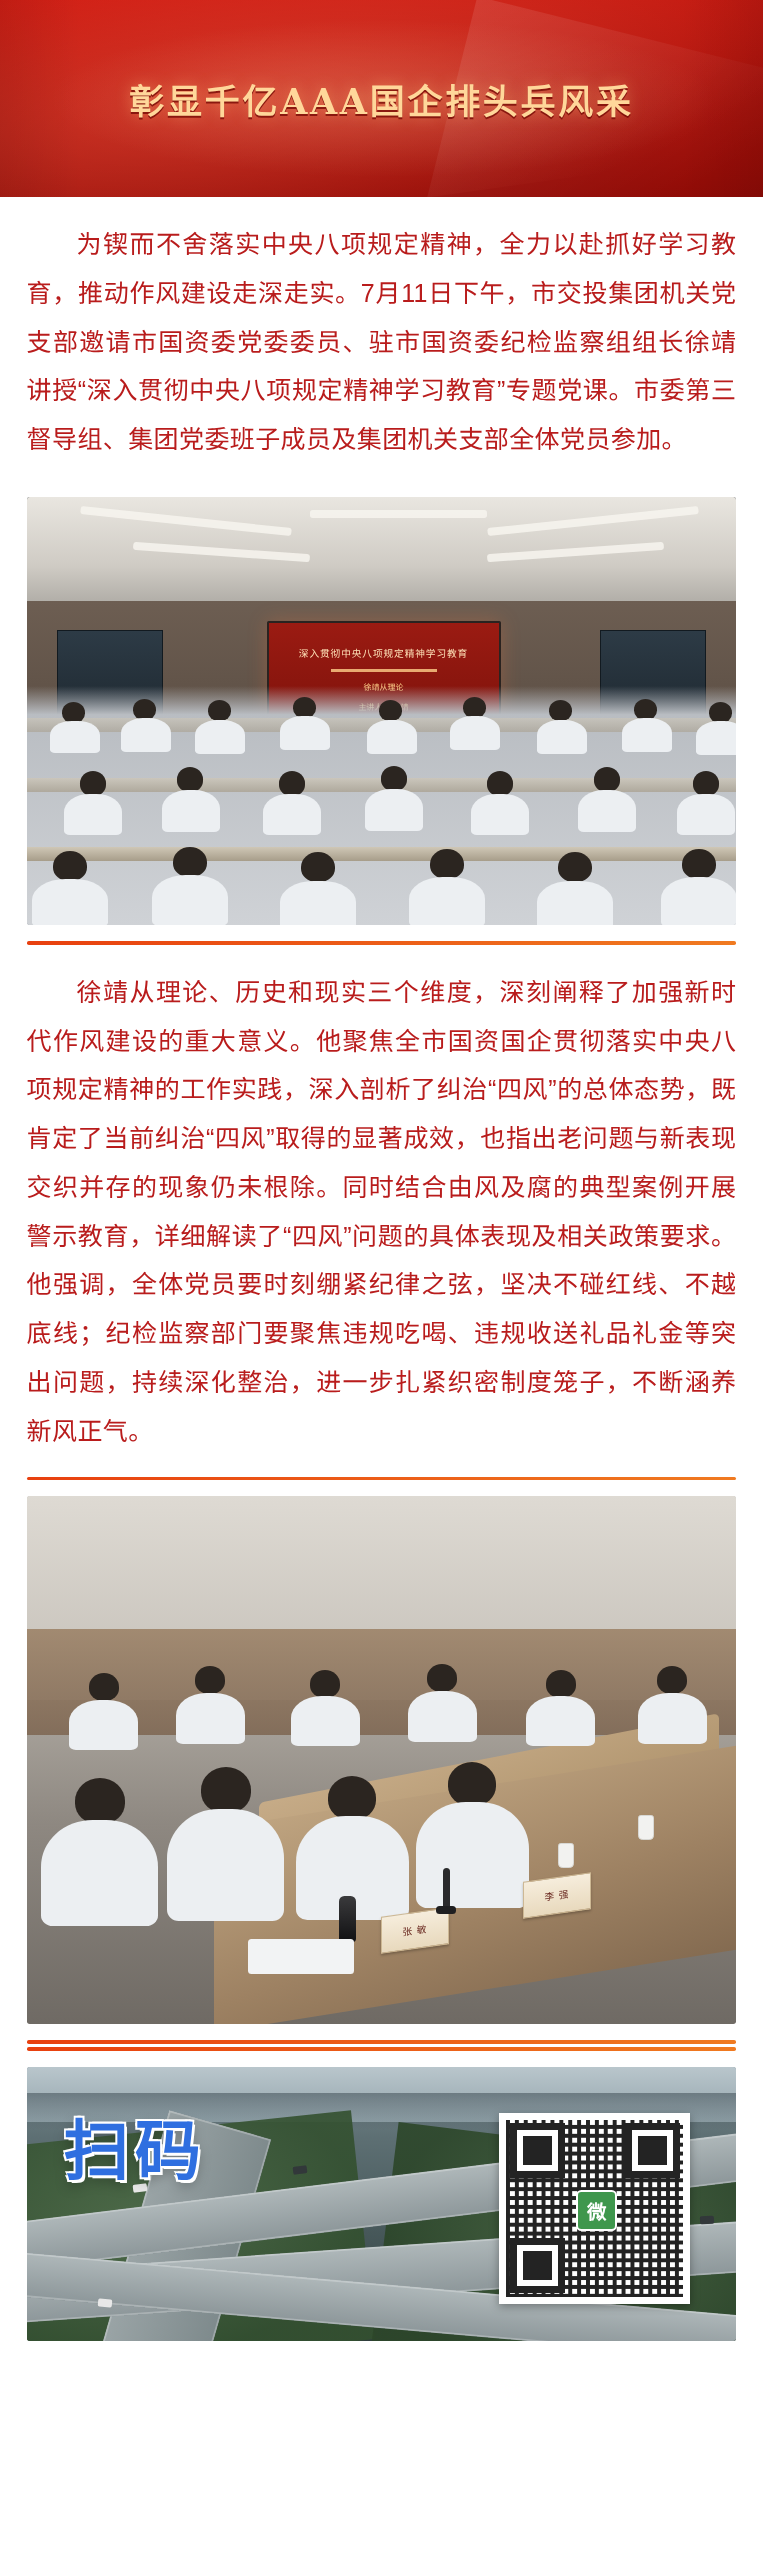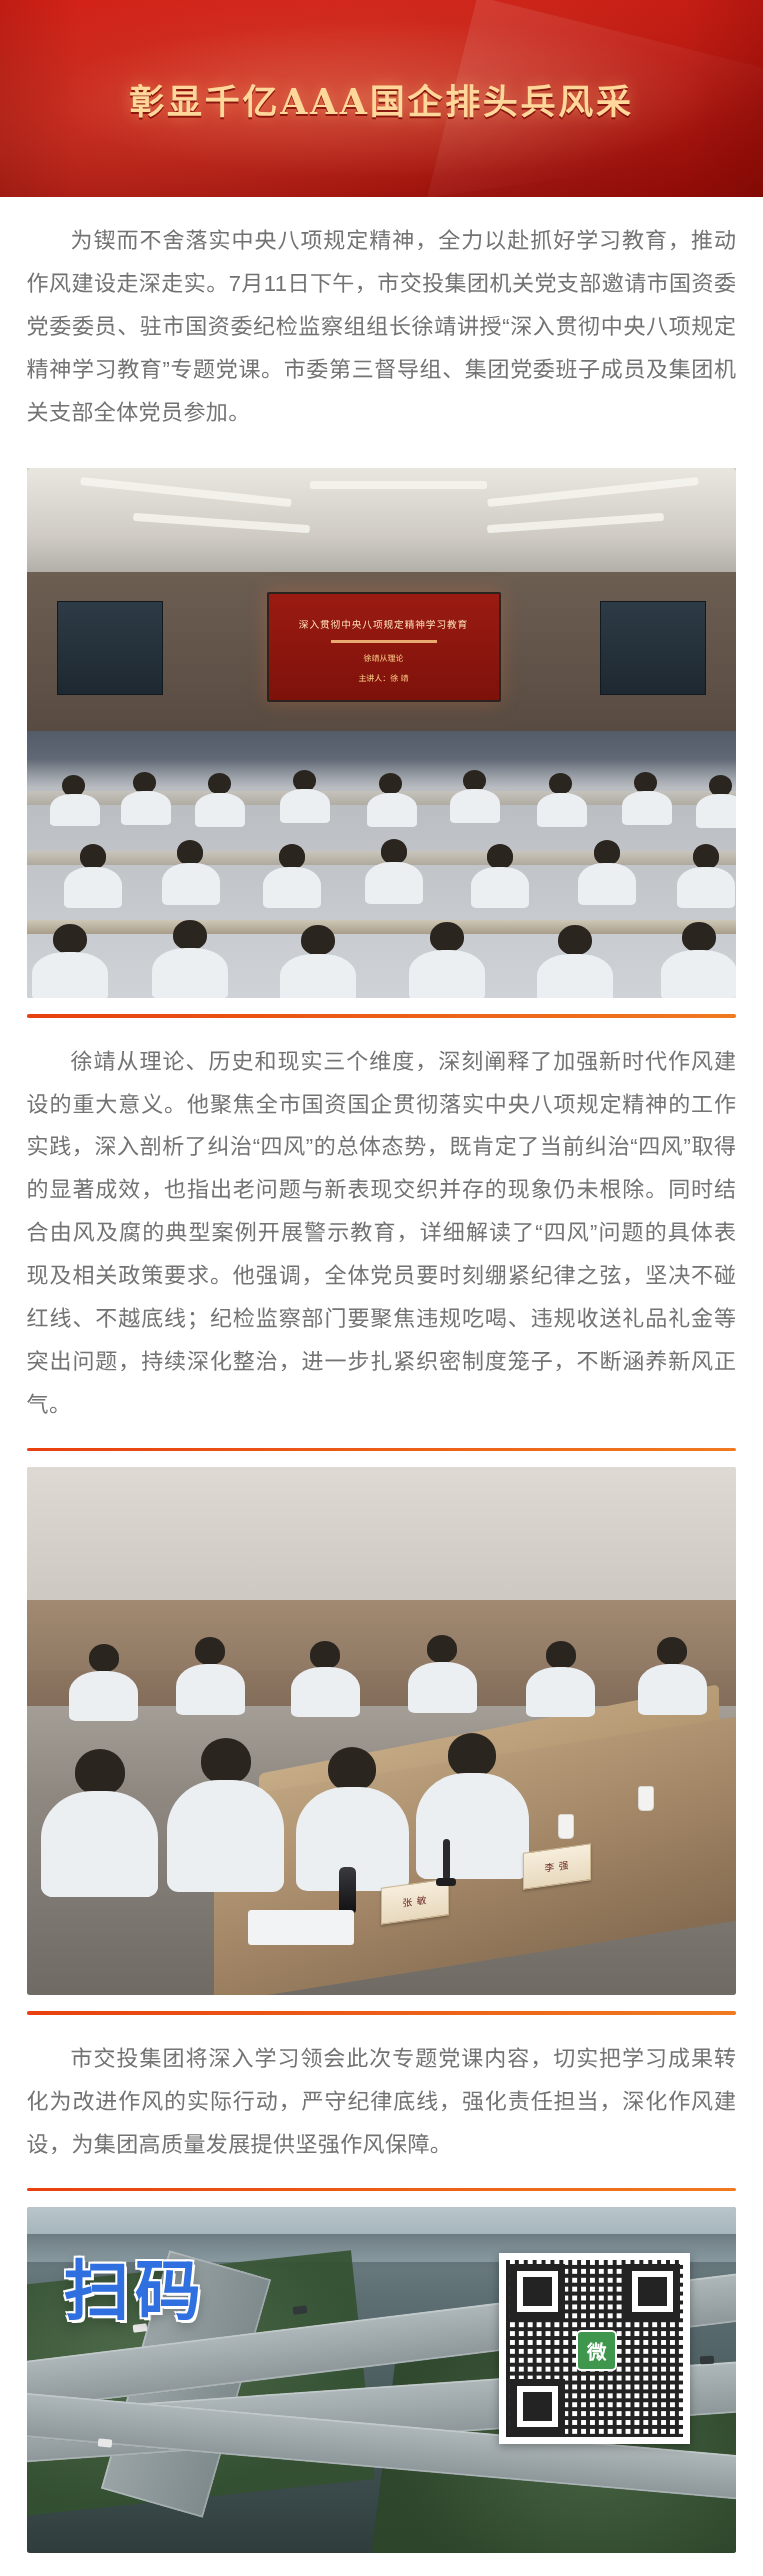--- a/index.html
+++ b/index.html
@@ -90,23 +90,23 @@
     background: linear-gradient(90deg, rgba(0,0,0,0.25), rgba(0,0,0,0));
   }
   .banner-deco-right {
     right: 0;
     background: linear-gradient(270deg, rgba(0,0,0,0.25), rgba(0,0,0,0));
   }
 
   
   .para {
     padding: 23px 26.6px 17.7px 26.6px;
-    font-size: 22px;
+    font-size: 25px;
     line-height: 1.95;
-    color: #737373;
+    color: #b91c1c;
     text-align: justify;
     text-indent: 2em;
     letter-spacing: 0.4px;
   }
   .divider {
     height: 3.5px;
     margin: 3.5px 26.6px 0 26.6px;
     background: linear-gradient(90deg, #e8400f 0%, #f07a20 100%);
     border-radius: 1.8px;
   }
@@ -114,23 +114,23 @@
     margin-top: 16px;
   }
 
   
   .photo {
     position: relative;
     margin: 16px 26.6px;
     border-radius: 2.7px;
     overflow: hidden;
   }
-  .photo-1 { height: 530px; }
+  .photo-1 { height: 428px; }
   .photo-2 { height: 528px; }
-  .photo-3 { height: 346px; }
+  .photo-3 { height: 274px; }
 
   
   .room1 {
     position: absolute; inset: 0;
     background:
       linear-gradient(180deg, #1d2630 0%, #27323d 22%, #3a4652 40%, #6d7480 60%, #9aa0a8 100%);
   }
   .room1 .ceiling {
     position: absolute; top:0; left:0; right:0; height: 115px;
     background: linear-gradient(180deg, #e9e6e0 0%, #cfcbc4 60%, #a9a6a0 100%);
@@ -428,21 +428,20 @@
       </div>
       <div class="bottle" style="left:312px;top:400px;"></div>
       <div class="cup" style="left:531px;top:347px;"></div>
       <div class="cup" style="left:611px;top:319px;"></div>
       <div class="mic" style="left:416px;top:372px;"></div>
       <div class="body-w" style="left:221px;top:443px;width:106px;height:35px;border-radius:3.5px;background:#f2f3f4;"></div>
     </div>
   </div>
 
   <div class="divider top"></div>
-  <div class="para">市交投集团将深入学习领会此次专题党课内容，切实把学习成果转化为改进作风的实际行动，严守纪律底线，强化责任担当，深化作风建设，为集团高质量发展提供坚强作风保障。</div>
   <div class="divider"></div>
 
   <div class="photo photo-3">
     <div class="road">
       <div class="sky"></div>
       <div class="city"></div>
       <div class="green1"></div>
       <div class="green2"></div>
       <div class="lane d"></div>
       <div class="lane a"></div>

